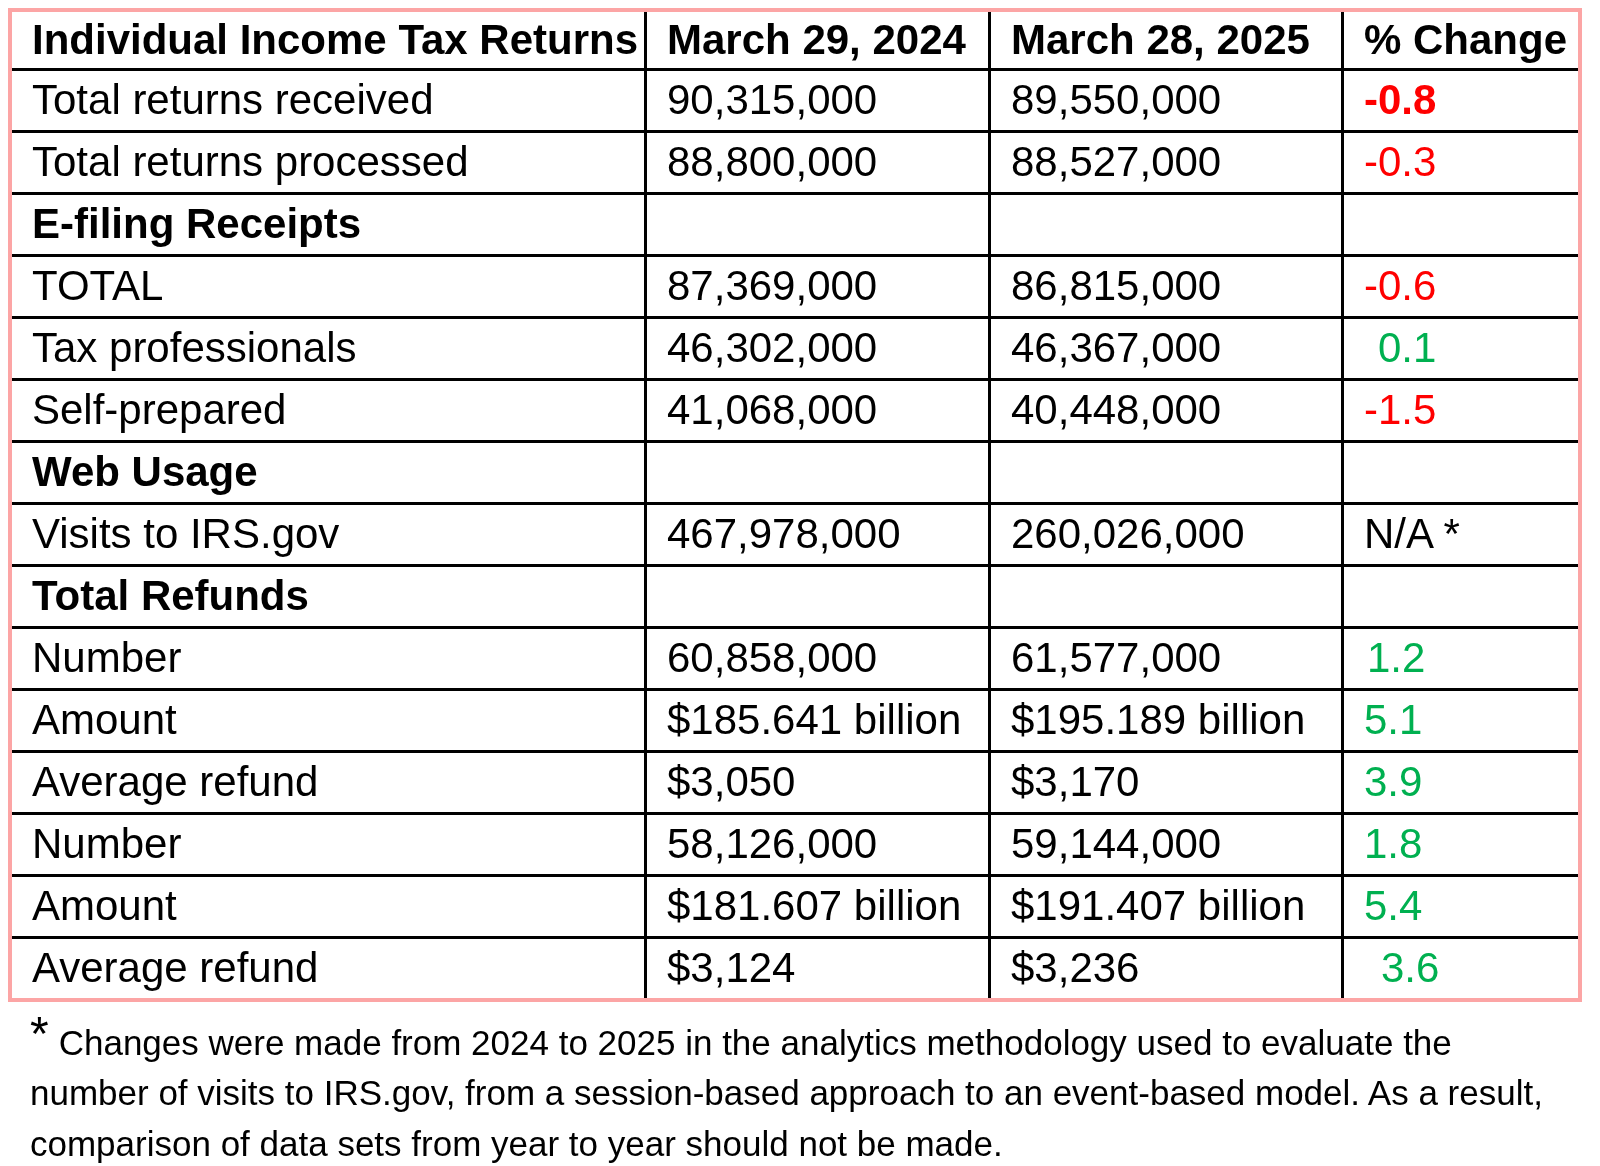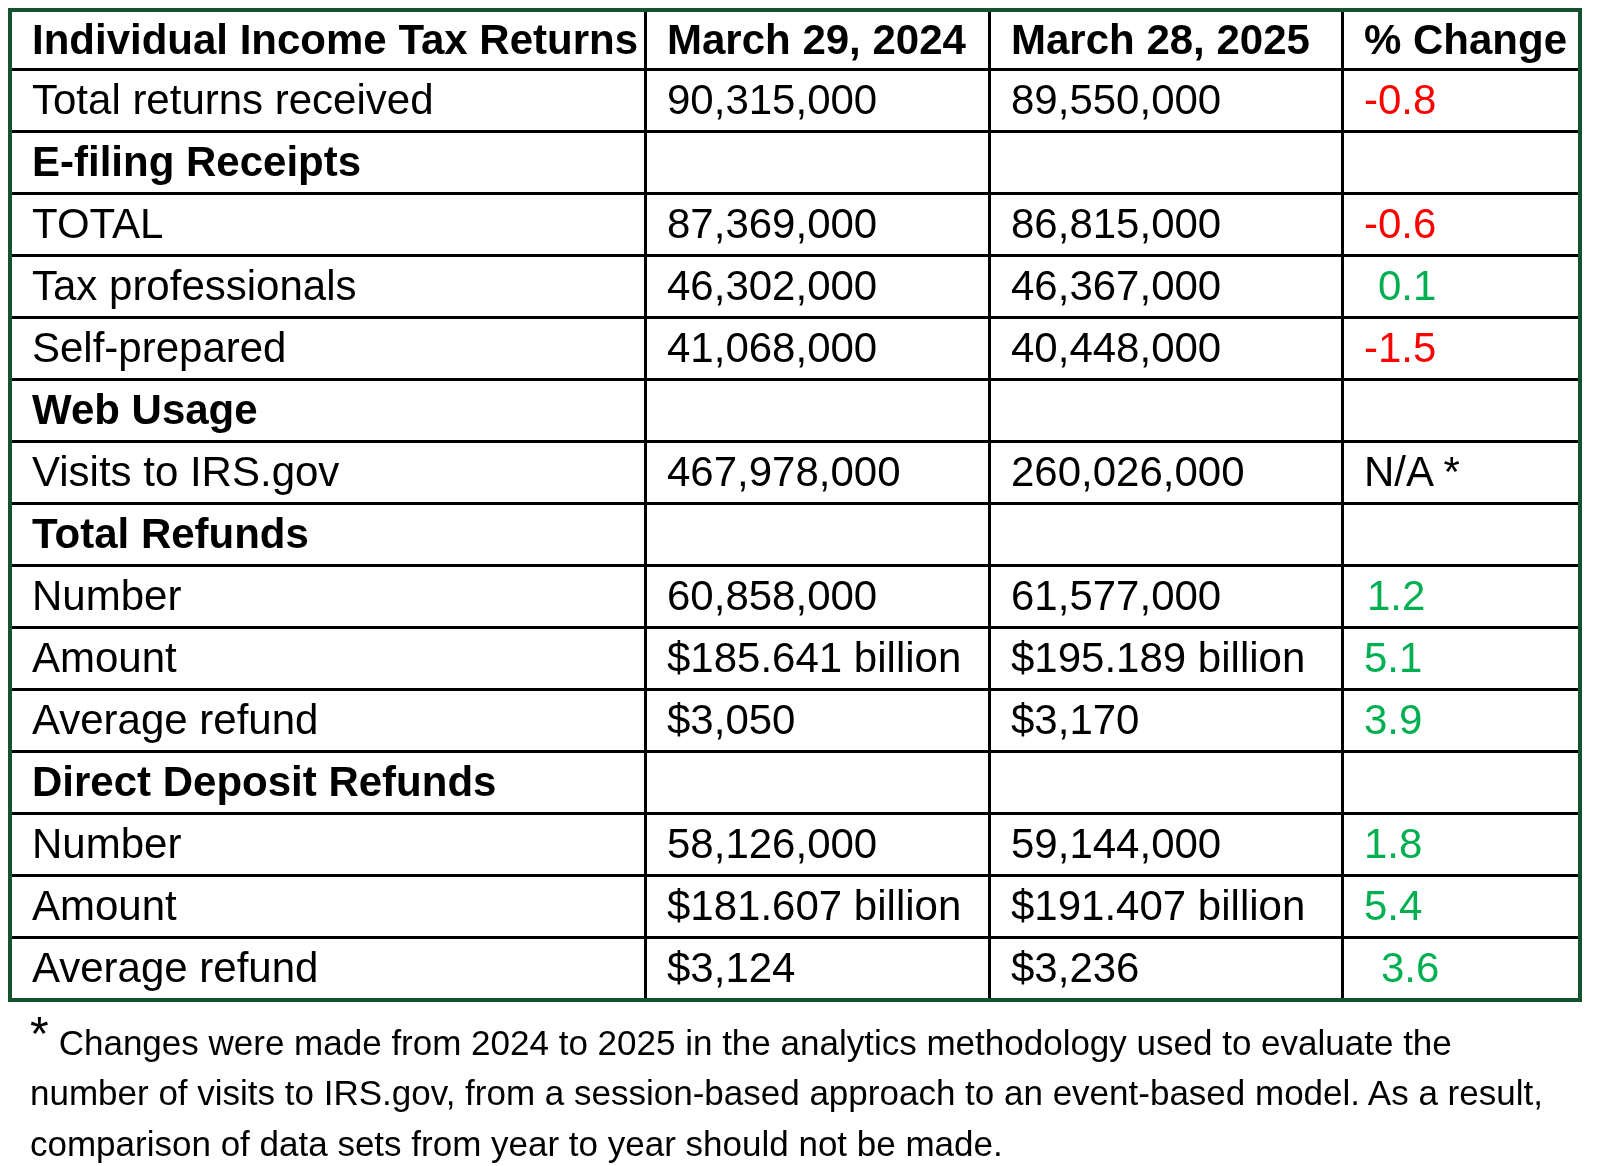--- a/index.html
+++ b/index.html
@@ -14,21 +14,21 @@
   .page {
     position: relative;
     width: 1600px;
     height: 1166px;
     overflow: hidden;
   }
   table.stats {
     border-collapse: collapse;
     table-layout: fixed;
     margin: 8px 0 0 8px;
-    border: 4px solid #14532d;
+    border: 4px solid #fca5a5;
   }
   col.c0 { width: 635px; }
   col.c1 { width: 344px; }
   col.c2 { width: 353px; }
   col.c3 { width: 237px; }
   table.stats th, table.stats td {
     border: 3px solid #000000;
     padding: 0 6px 0 20px;
     text-align: left;
     vertical-align: middle;
@@ -82,21 +82,27 @@
           <th>March 29, 2024</th>
           <th>March 28, 2025</th>
           <th>% Change</th>
         </tr>
     </thead>
     <tbody>
         <tr>
           <td>Total returns received</td>
           <td>90,315,000</td>
           <td>89,550,000</td>
-          <td style="color: rgb(255, 0, 0);">-0.8</td>
+          <td style="color: rgb(255, 0, 0); font-weight: bold;">-0.8</td>
+        </tr>
+        <tr>
+          <td>Total returns processed</td>
+          <td>88,800,000</td>
+          <td>88,527,000</td>
+          <td style="color: rgb(255, 0, 0);">-0.3</td>
         </tr>
         <tr>
           <td class="section-label">E-filing Receipts</td>
           <td></td>
           <td></td>
           <td></td>
         </tr>
         <tr>
           <td>TOTAL</td>
           <td>87,369,000</td>
@@ -145,26 +151,20 @@
           <td>$195.189 billion</td>
           <td style="color: rgb(0, 176, 80);">5.1</td>
         </tr>
         <tr>
           <td>Average refund</td>
           <td>$3,050</td>
           <td>$3,170</td>
           <td style="color: rgb(0, 176, 80);">3.9</td>
         </tr>
         <tr>
-          <td class="section-label">Direct Deposit Refunds</td>
-          <td></td>
-          <td></td>
-          <td></td>
-        </tr>
-        <tr>
           <td>Number</td>
           <td>58,126,000</td>
           <td>59,144,000</td>
           <td style="color: rgb(0, 176, 80);">1.8</td>
         </tr>
         <tr>
           <td>Amount</td>
           <td>$181.607 billion</td>
           <td>$191.407 billion</td>
           <td style="color: rgb(0, 176, 80); margin-top: 9px;">5.4</td>

